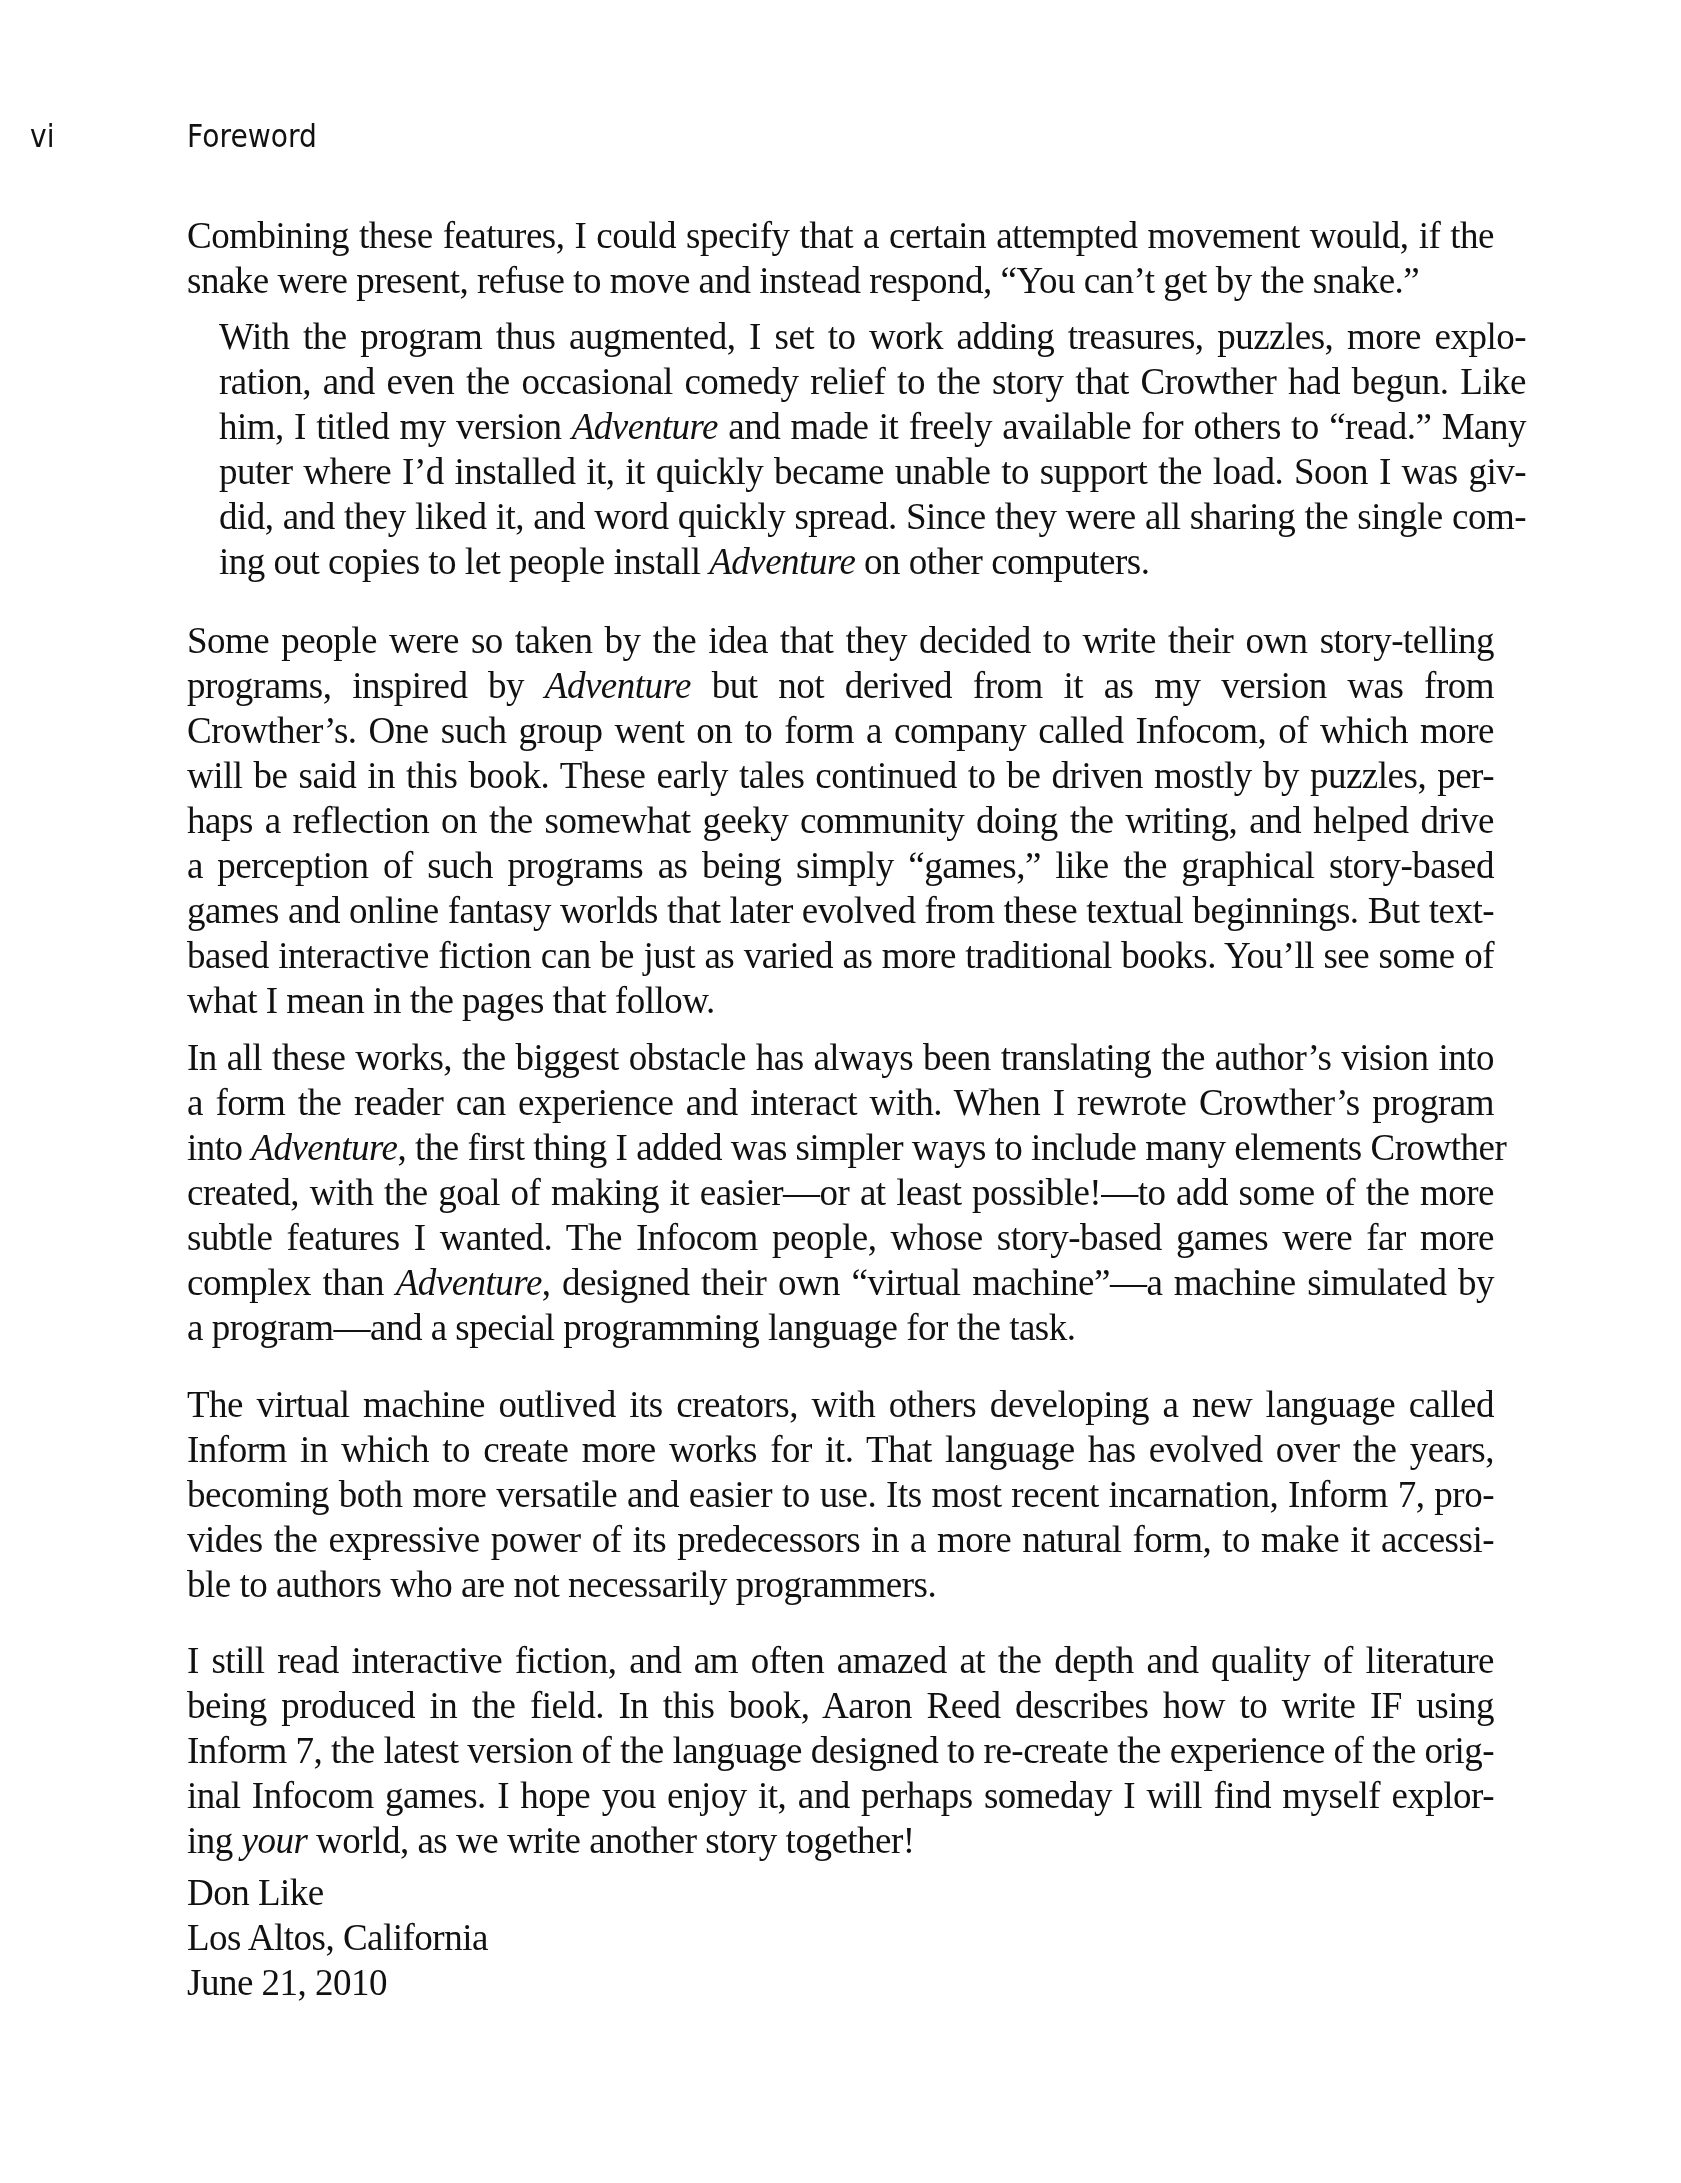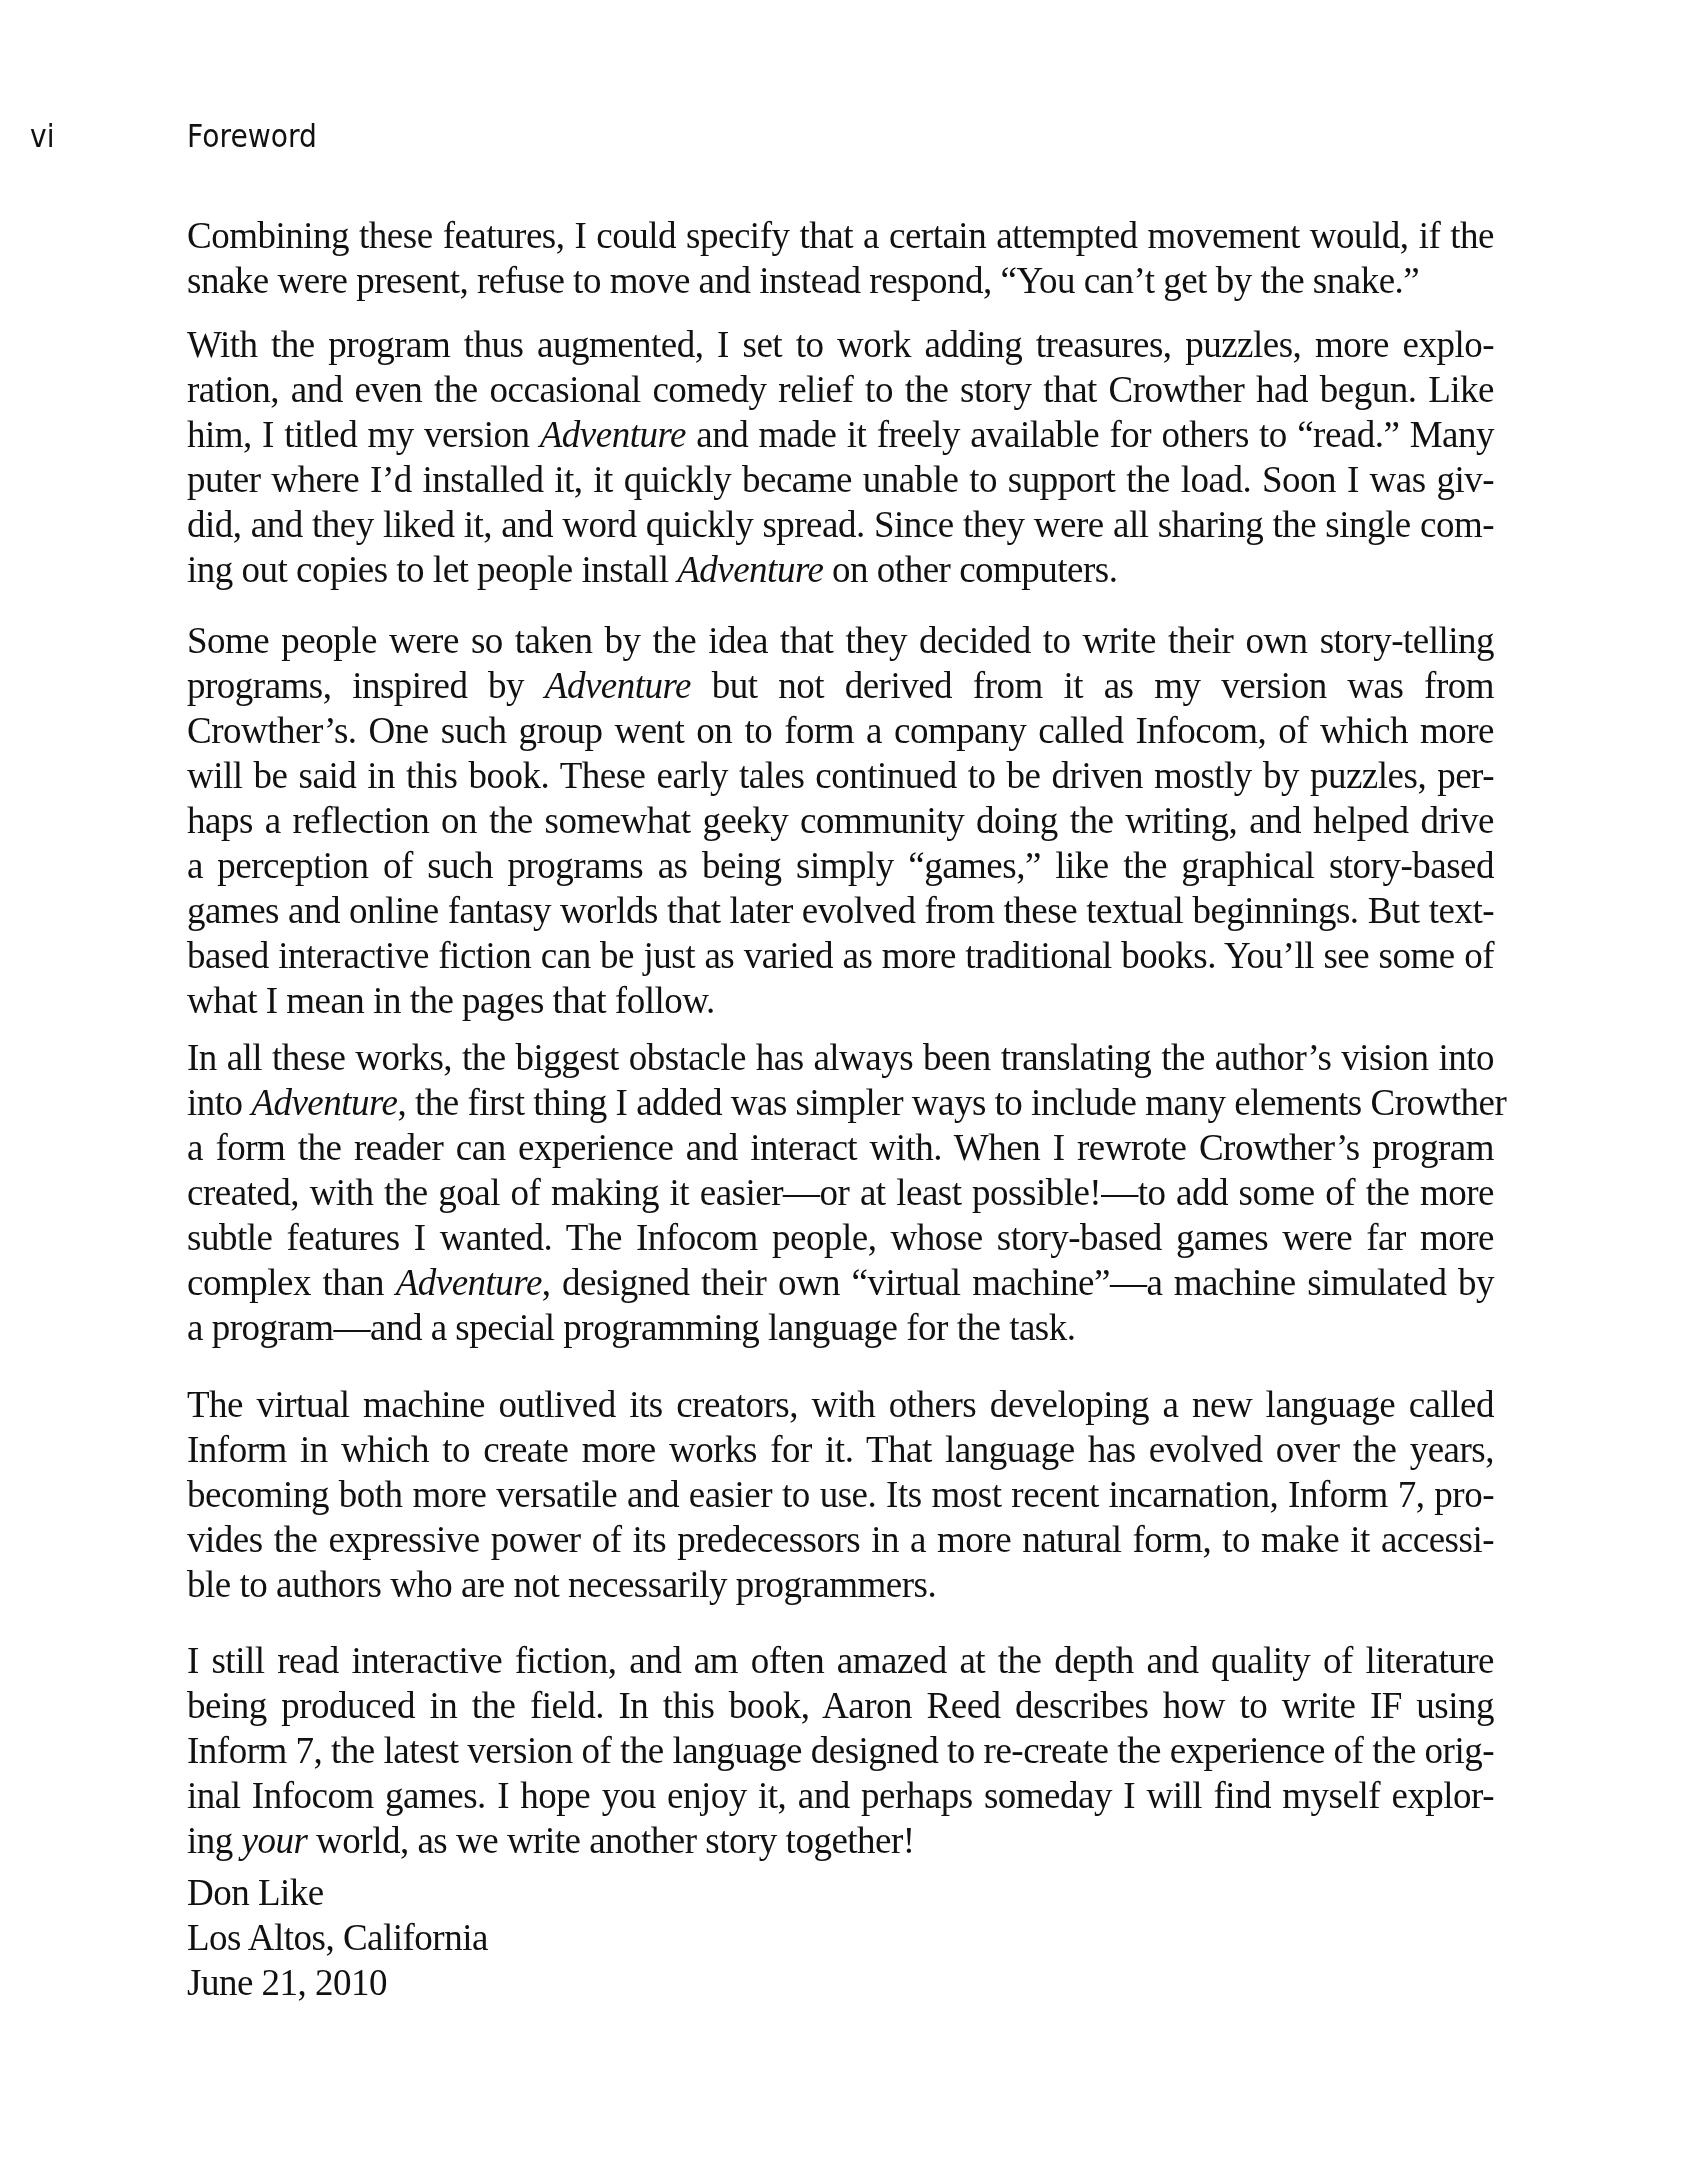--- a/index.html
+++ b/index.html
@@ -55,21 +55,21 @@
       text-align-last: justify;
       letter-spacing: -0.5px;
     }
     .line.last {
       text-align-last: left;
     }
     .line em {
       font-style: italic;
     }
     .p1 { top: 213px; }
-    .p2 { top: 322px; }
+    .p2 { top: 314px; margin-left: 32px; }
     .p3 { top: 618px; }
     .p4 { top: 1035px; }
     .p5 { top: 1382px; }
     .p6 { top: 1620px; margin-top: 18px; }
     .sig { top: 1870px; }
     .sig .line { text-align: left; text-align-last: left; }
   </style>
 </head>
 <body>
 
@@ -96,22 +96,22 @@
     <span class="line">Crowther’s. One such group went on to form a company called Infocom, of which more</span>
     <span class="line">will be said in this book. These early tales continued to be driven mostly by puzzles, per-</span>
     <span class="line">haps a reflection on the somewhat geeky community doing the writing, and helped drive</span>
     <span class="line">a perception of such programs as being simply “games,” like the graphical story-based</span>
     <span class="line">games and online fantasy worlds that later evolved from these textual beginnings. But text-</span>
     <span class="line">based interactive fiction can be just as varied as more traditional books. You’ll see some of</span>
     <span class="line last">what I mean in the pages that follow.</span>
   </div>
 <div class="text-block p4">
     <span class="line">In all these works, the biggest obstacle has always been translating the author’s vision into</span>
+    <span class="line">a form the reader can experience and interact with. When I rewrote Crowther’s program</span>
     <span class="line">into <em>Adventure</em>, the first thing I added was simpler ways to include many elements Crowther</span>
-    <span class="line">a form the reader can experience and interact with. When I rewrote Crowther’s program</span>
     <span class="line">created, with the goal of making it easier—or at least possible!—to add some of the more</span>
     <span class="line">subtle features I wanted. The Infocom people, whose story-based games were far more</span>
     <span class="line">complex than <em>Adventure</em>, designed their own “virtual machine”—a machine simulated by</span>
     <span class="line last">a program—and a special programming language for the task.</span>
   </div>
 <div class="text-block p5">
     <span class="line">The virtual machine outlived its creators, with others developing a new language called</span>
     <span class="line">Inform in which to create more works for it. That language has evolved over the years,</span>
     <span class="line">becoming both more versatile and easier to use. Its most recent incarnation, Inform 7, pro-</span>
     <span class="line">vides the expressive power of its predecessors in a more natural form, to make it accessi-</span>

